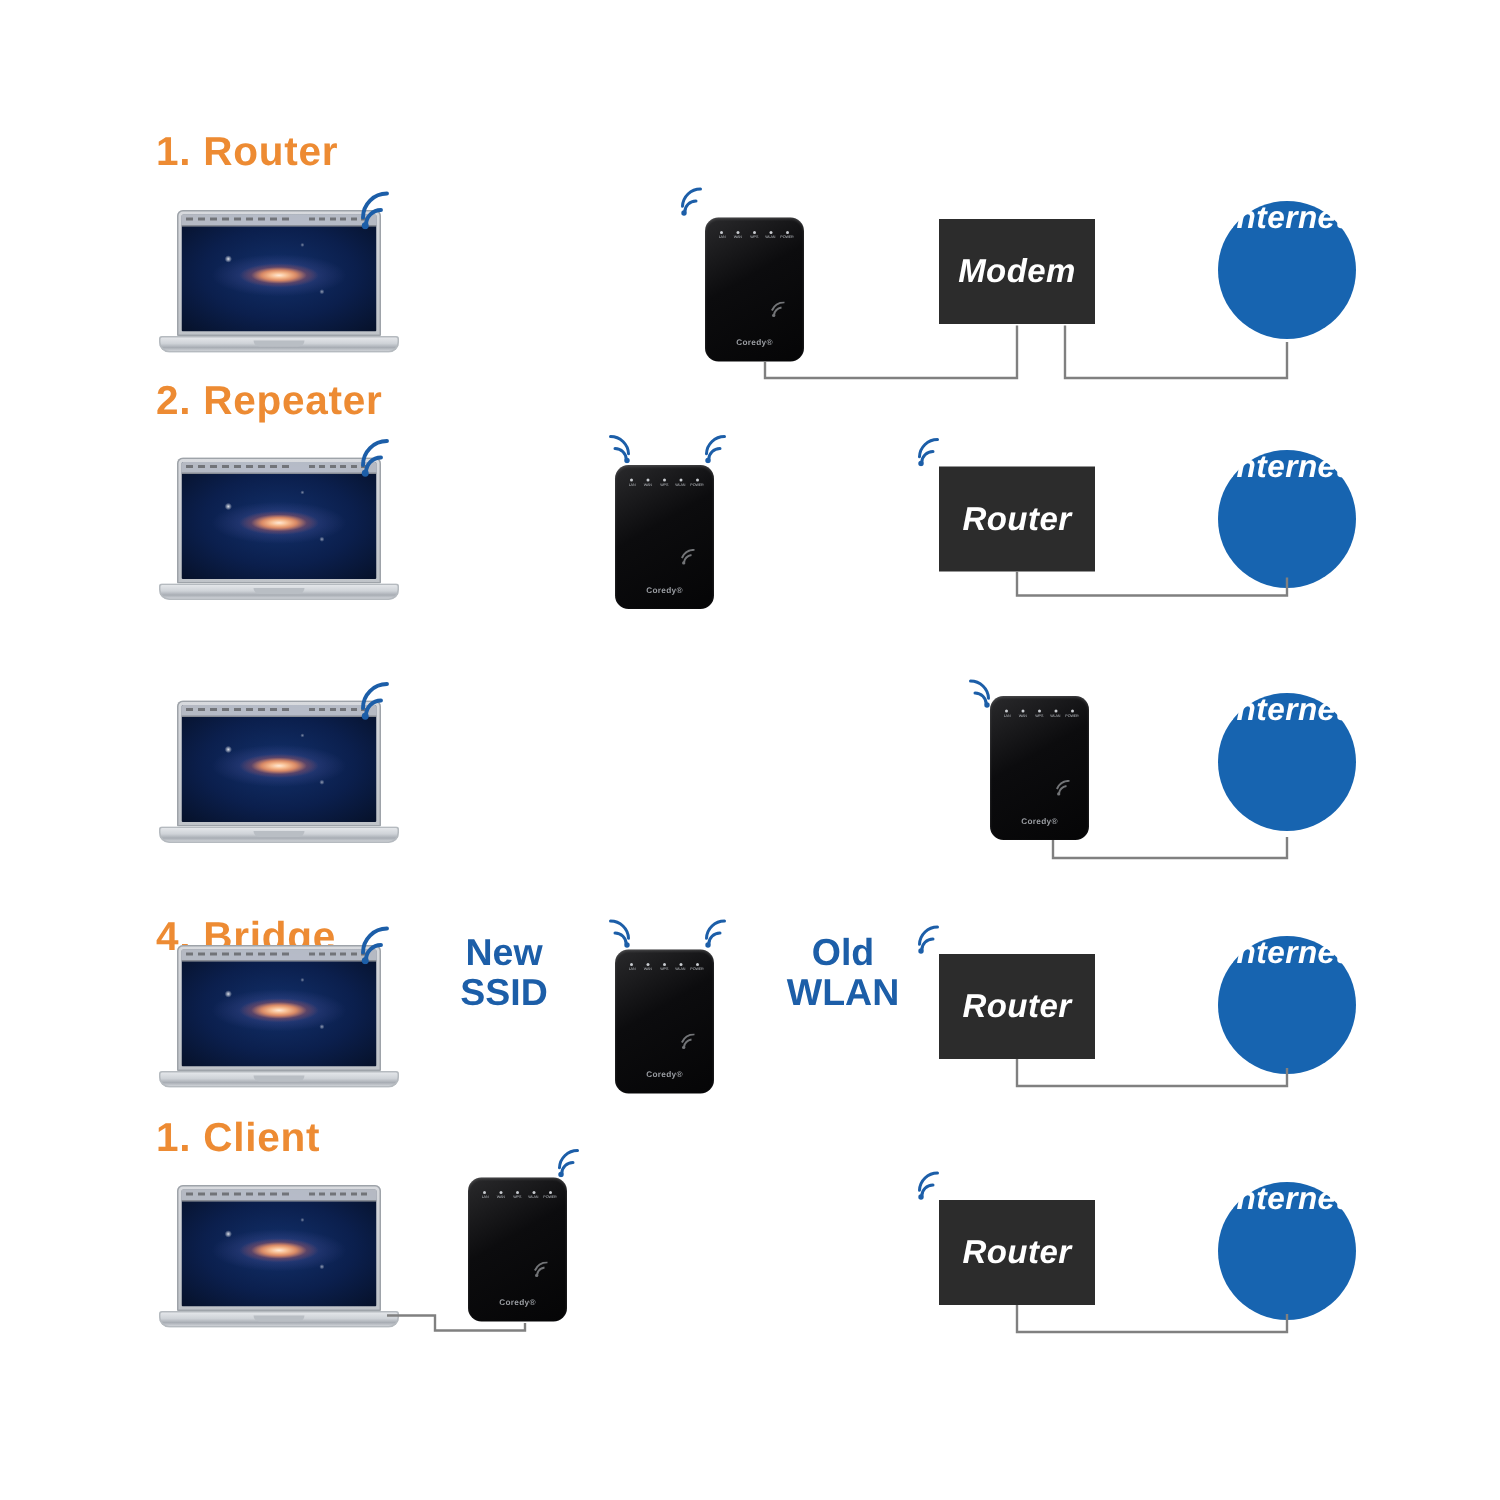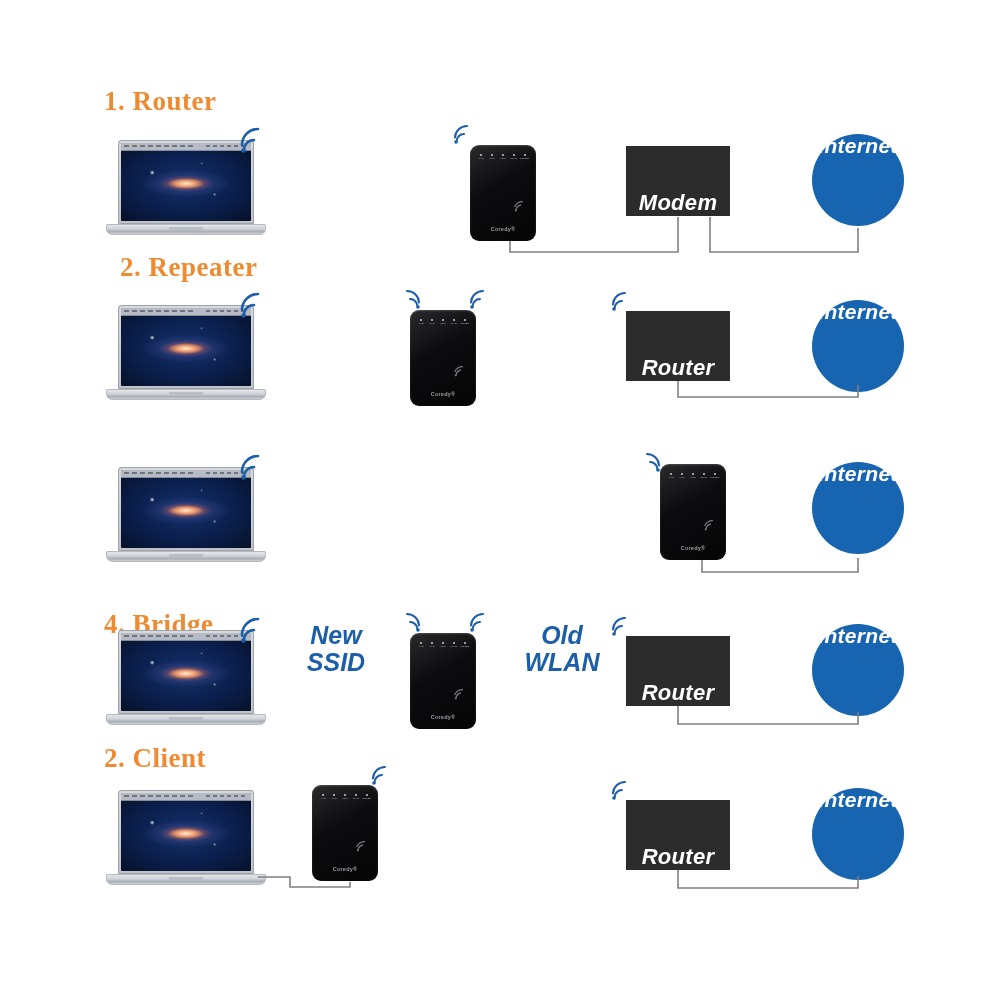--- a/index.html
+++ b/index.html
@@ -14,21 +14,21 @@
     position: relative;
     width: 1000px;
     height: 1000px;
     background: #ffffff;
     overflow: hidden;
   }
 
   
   .row-title {
     position: absolute;
-    font-family: Liberation Serif, serif;
+    font-family: Liberation Sans, sans-serif;
     font-weight: bold;
     font-size: 27px;
     letter-spacing: 0.5px;
     color: #ED8B33;
     white-space: nowrap;
   }
 
   
   .laptop { position: absolute; }
   .laptop .lid {
@@ -144,21 +144,21 @@
     letter-spacing: .2px;
     color: #9a9da2;
     font-weight: bold;
   }
 
   
   .dark-box {
     position: absolute;
     background: #2c2c2c;
     display: flex;
-    align-items: flex-end;
+    align-items: center;
     justify-content: center;
   }
   .dark-box span {
     color: #ffffff;
     font-style: italic;
     font-weight: bold;
     font-size: 22px;
     letter-spacing: .3px;
   }
 
@@ -177,21 +177,20 @@
     font-weight: bold;
     font-size: 21px;
     letter-spacing: .3px;
   }
 
   
   .ssid {
     position: absolute;
     color: #1c5ea8;
     font-weight: bold;
-    font-style: italic;
     font-size: 25px;
     line-height: 27px;
     text-align: center;
     white-space: pre-line;
   }
 
   
   .wifi {
     position: absolute;
     width: 30px; height: 27px;
@@ -275,21 +274,21 @@
 
   <div class="internet" style="left:812px; top:134px; width:92px; height:92px;">
     <span>Internet</span>
   </div>
 
   <svg class="cable" style="left:460px; top:210px;" width="460" height="50">
     <polyline points="50,31 50,42 218,42 218,7" fill="none" stroke="#808080" stroke-width="1.6"></polyline>
     <polyline points="250,7 250,42 398,42 398,18" fill="none" stroke="#808080" stroke-width="1.6"></polyline>
   </svg>
 
-  <div class="row-title" style="left:104px; top:252px;margin-left:16px;">2. Repeater</div>
+  <div class="row-title" style="left:104px; top:252px;">2. Repeater</div>
 
   <div class="laptop" style="left:106px; top:305px;">
     <div class="lid">
       <div class="screen">
         <div class="menubar"></div>
       </div>
     </div>
     <div class="base">
       <div class="notch"></div>
     </div>
@@ -526,21 +525,21 @@
   </svg>
 
   <div class="internet" style="left:812px; top:624px; width:92px; height:92px;">
     <span>Internet</span>
   </div>
 
   <svg class="cable" style="left:620px; top:700px;" width="300" height="50">
     <polyline points="58,6 58,24 238,24 238,12" fill="none" stroke="#808080" stroke-width="1.6"></polyline>
   </svg>
 
-  <div class="row-title" style="left:104px; top:743px;">2. Client</div>
+  <div class="row-title" style="left:104px; top:743px;">1. Client</div>
 
   <div class="laptop" style="left:106px; top:790px;">
     <div class="lid">
       <div class="screen">
         <div class="menubar"></div>
       </div>
     </div>
     <div class="base">
       <div class="notch"></div>
     </div>

